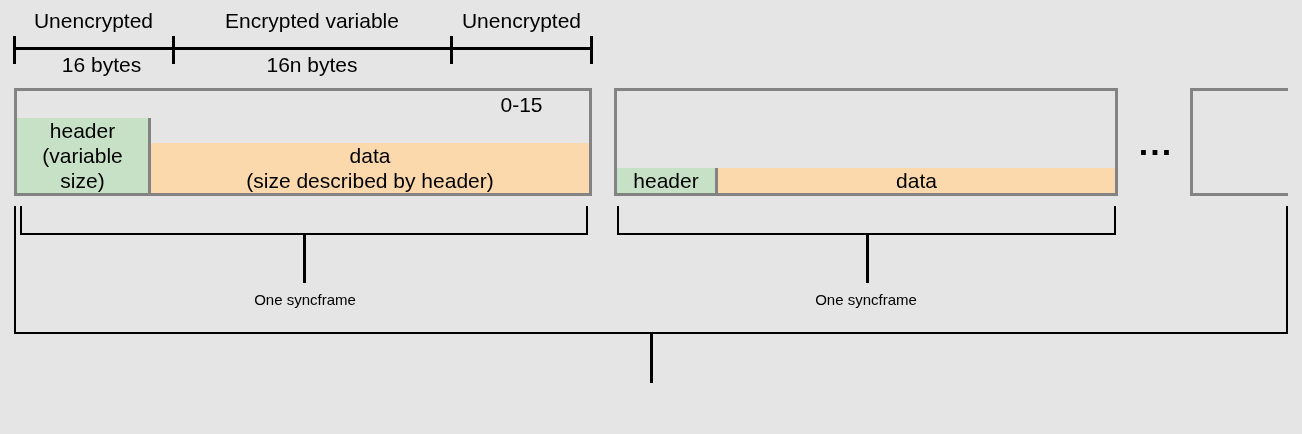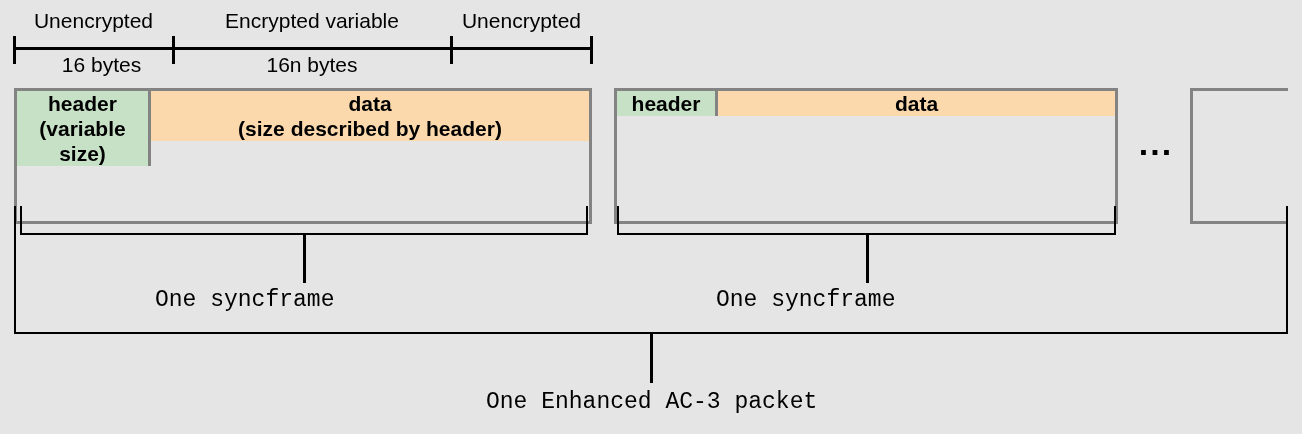--- a/index.html
+++ b/index.html
@@ -7,43 +7,43 @@
     position:relative;width:1302px;height:434px;background:#e5e5e5;
     font-family:"Liberation Sans","DejaVu Sans",sans-serif;color:#000;
     overflow:hidden;
   }
   
   .ruler-label{position:absolute;font-size:21px;line-height:24px;text-align:center;white-space:nowrap;}
   .ruler-line{position:absolute;top:47px;height:2.5px;background:#000;}
   .ruler-tick{position:absolute;top:36px;width:2.5px;height:28px;background:#000;}
   
   .frame-box{
-    position:absolute;top:88px;height:136px;box-sizing:border-box;
-    border:3px solid #838383;display:flex;align-items:flex-start;font-weight:bold;
+    position:absolute;top:88px;height:108px;box-sizing:border-box;
+    border:3px solid #838383;display:flex;align-items:flex-end;
   }
   .frame-box.cut{border-right:none;}
   .cell{
     display:flex;align-items:center;justify-content:center;
     font-size:21px;line-height:25px;text-align:center;white-space:pre-line;
   }
   .cell.hdr{flex:0 0 auto;}
   .cell.dat{flex:1 1 auto;}
   .divided .hdr{border-right:3px solid #838383;}
   
   .dots{
     position:absolute;left:1128px;top:118px;width:56px;height:50px;
     font-size:34px;font-weight:bold;letter-spacing:2px;line-height:50px;text-align:center;
   }
   
   .bracket{
     position:absolute;box-sizing:border-box;
     border:2.5px solid #000;border-top:none;background:transparent;
   }
   .stem{position:absolute;width:2.5px;background:#000;}
-  .bracket-label{position:absolute;font-size:23px;line-height:26px;text-align:left;white-space:nowrap;font-family:Liberation Mono, monospace;}
+  .bracket-label{position:absolute;font-size:15px;line-height:26px;text-align:center;white-space:nowrap;}
 </style>
 </head>
 <body>
 
 <div id="canvas">
 
   <div>
     <div class="ruler-label" style="left:14px;top:9px;width:159px;">Unencrypted</div>
     <div class="ruler-label" style="left:173px;top:9px;width:278px;">Encrypted variable</div>
     <div class="ruler-label" style="left:451px;top:9px;width:141px;">Unencrypted</div>
@@ -82,15 +82,14 @@
   <div class="bracket" style="left:20px;top:206px;width:568px;height:29px;"></div>
   <div class="stem" style="left:303px;top:235px;height:48px;"></div>
   <div class="bracket-label" style="left:155px;top:287px;width:300px;">One syncframe</div>
 
   <div class="bracket" style="left:617px;top:206px;width:499px;height:29px;"></div>
   <div class="stem" style="left:866px;top:235px;height:48px;"></div>
   <div class="bracket-label" style="left:716px;top:287px;width:300px;">One syncframe</div>
 
   <div class="bracket" style="left:14px;top:206px;width:1274px;height:128px;"></div>
   <div class="stem" style="left:650px;top:334px;height:49px;"></div>
-  <div class="bracket-label" style="left:486px;top:389px;width:330px;">One Enhanced AC-3 packet</div>
 
 </div>
 
 </body></html>

